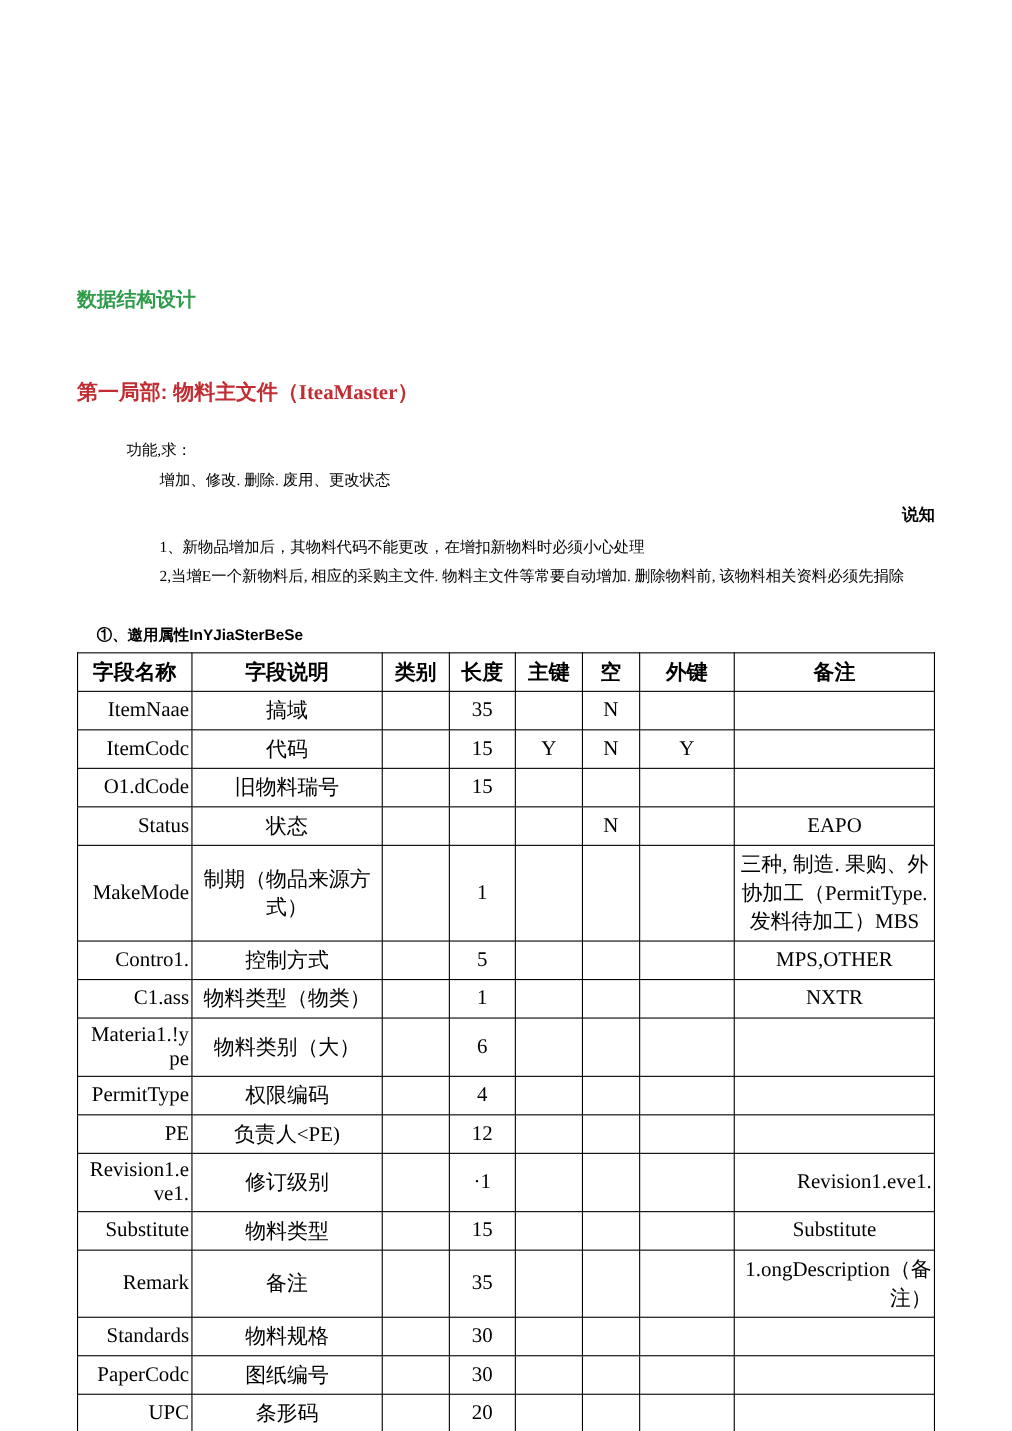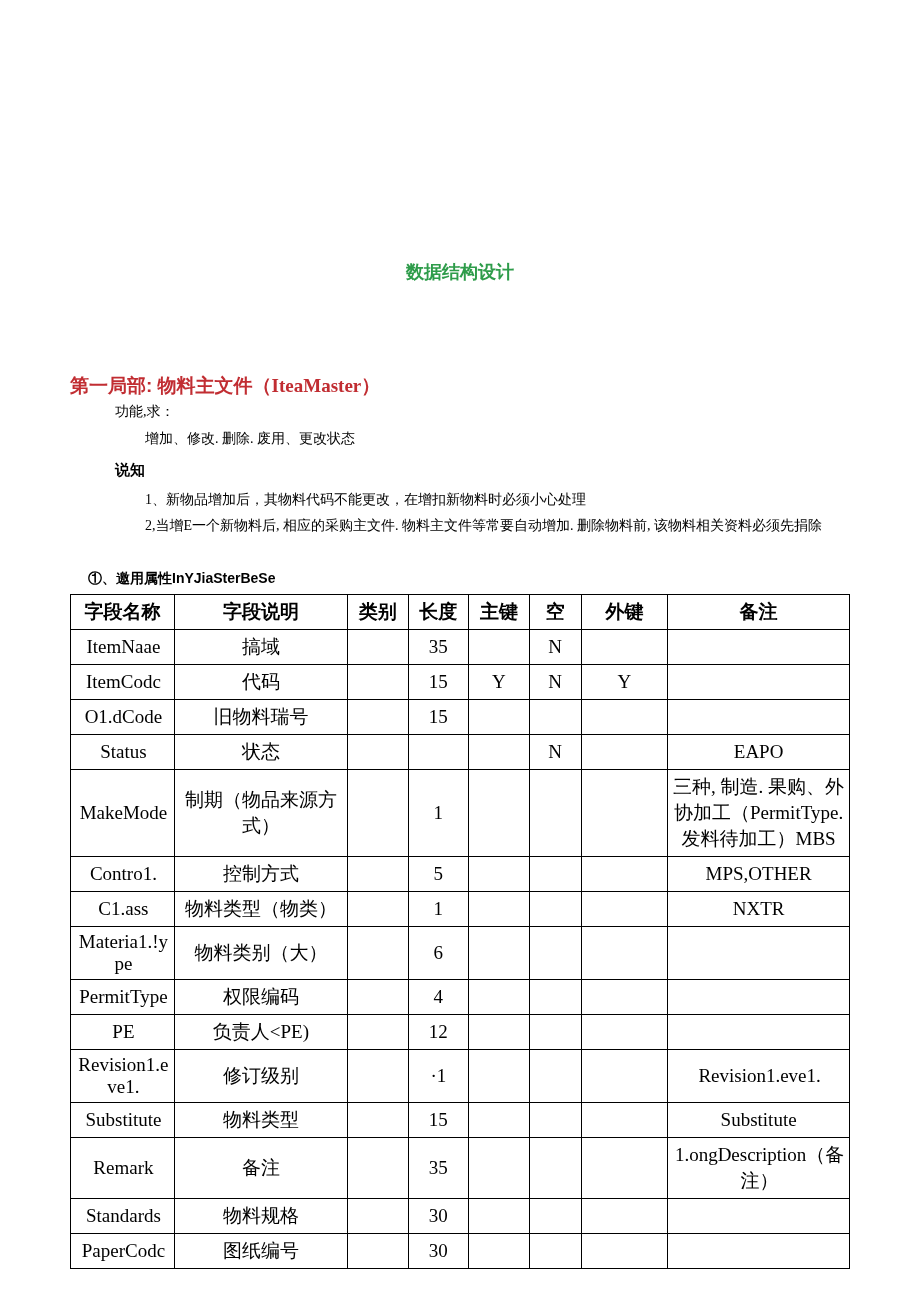--- a/index.html
+++ b/index.html
@@ -7,50 +7,52 @@
     padding: 0;
     font-family: "SimSun", "宋体", serif;
     background: #ffffff;
     color: #000000;
     width: 920px;
   }
   .page {
     padding: 260px 70px 80px 70px;
   }
   .main-title {
-    text-align: center;
+    text-align: left;
     color: #2e9c4a;
     font-family: "SimHei", "黑体", sans-serif;
     font-size: 18px;
     font-weight: bold;
-    margin-bottom: 89px;
+    margin-bottom: 60px;
   }
   .section-title {
     color: #c12d32;
     font-family: "SimHei", "黑体", sans-serif;
     font-size: 19px;
     font-weight: bold;
+    margin-bottom: 28px;
   }
   .english-inline {
     font-family: "Times New Roman", serif;
     font-weight: bold;
   }
   .block {
     font-size: 14px;
     line-height: 1.9;
   }
   .indent-1 { padding-left: 45px; }
   .indent-2 { padding-left: 75px; }
   .subhead {
     font-family: "SimHei", "黑体", sans-serif;
     font-size: 15px;
     font-weight: bold;
     padding-left: 45px;
     margin-top: 4px;
     margin-bottom: 2px;
+    text-align: right;
   }
   .sub-section {
     font-family: "SimHei", "黑体", sans-serif;
     font-size: 14px;
     font-weight: bold;
     margin-top: 30px;
     margin-bottom: 6px;
     padding-left: 18px;
   }
   table.data-tbl {
@@ -60,21 +62,21 @@
     table-layout: fixed;
   }
   table.data-tbl th, table.data-tbl td {
     border: 1px solid #000;
     padding: 4px 2px;
     vertical-align: middle;
     text-align: center;
     word-wrap: break-word;
   }
   table.data-tbl td.left {
-    text-align: center;
+    text-align: right;
     padding-left: 4px;
   }
   table.data-tbl col.c1 { width: 12%; }
   table.data-tbl col.c2 { width: 20%; }
   table.data-tbl col.c3 { width: 7%; }
   table.data-tbl col.c4 { width: 7%; }
   table.data-tbl col.c5 { width: 7%; }
   table.data-tbl col.c6 { width: 6%; }
   table.data-tbl col.c7 { width: 10%; }
   table.data-tbl col.c8 { width: 21%; }
@@ -267,16 +269,26 @@
         <tr>
           <td class="left">PaperCodc</td>
           <td>图纸编号</td>
           <td></td>
           <td>30</td>
           <td></td>
           <td></td>
           <td></td>
           <td></td>
         </tr>
+        <tr>
+          <td class="left">UPC</td>
+          <td>条形码</td>
+          <td></td>
+          <td>20</td>
+          <td></td>
+          <td></td>
+          <td></td>
+          <td></td>
+        </tr>
       </tbody>
   </table>
 
 </div>
 
 </body></html>

